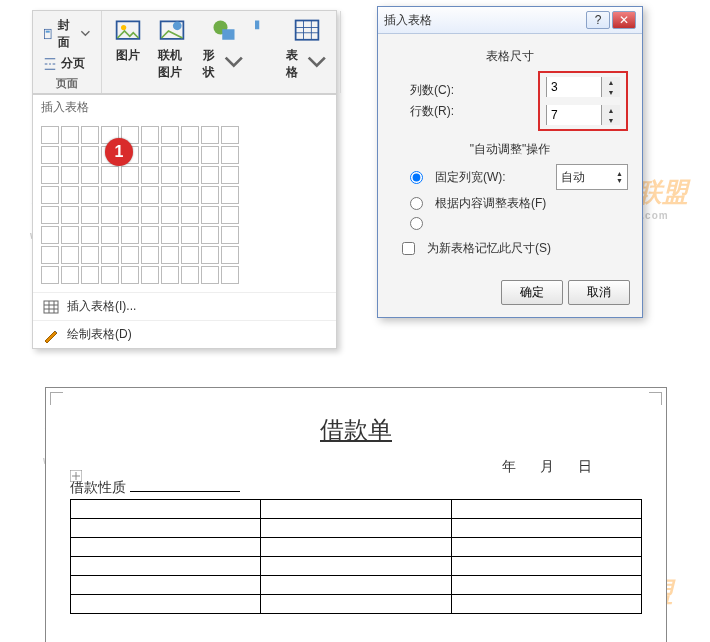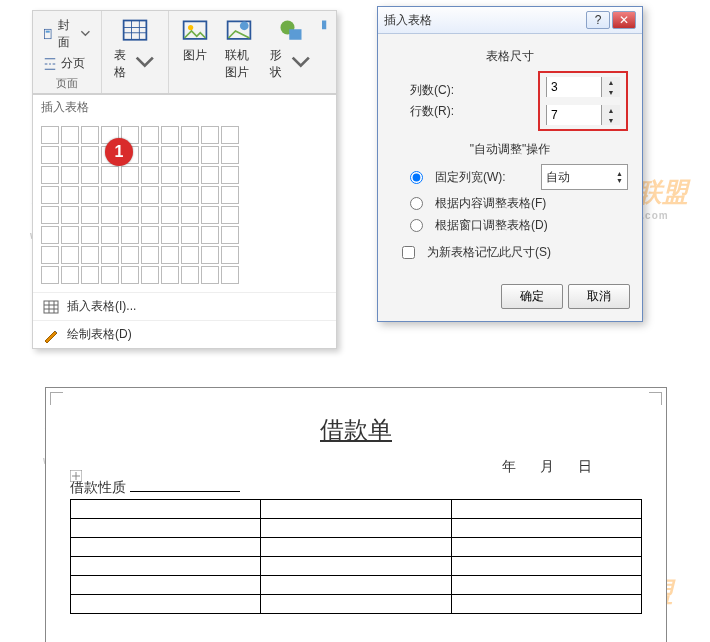--- a/index.html
+++ b/index.html
@@ -54,21 +54,21 @@
     color: #2b579a;
   }
   .ribbon-body {
     background: #f3f3f3;
     border-bottom: 1px solid #d0d0d0;
     display: flex;
   }
   .ribbon-group {
     border-right: 1px solid #d8d8d8;
     padding: 4px 6px 2px;
-    display:flex;flex-direction:column;align-items:center;
+    display:flex;flex-direction:column;align-items:center;font-weight:bold;
   }
   .ribbon-group-title {
     font-size: 11px;
     color: #666;
     text-align:center;
     padding:2px 0 0;
   }
   .small-btn { display:flex; align-items:center; gap:4px; padding:2px 4px; cursor:pointer; font-size:12px;}
   .small-btn svg { width:14px;height:14px; }
   .big-btn { display:flex;flex-direction:column;align-items:center;justify-content:flex-start;padding:2px 6px; cursor:pointer; }
@@ -135,21 +135,21 @@
   .group-label{margin:4px 0 6px;text-align:center;}
   .form-row{display:flex;align-items:center;margin:4px 0 4px 18px;gap:8px;}
   .form-row label{width:60px;}
   .spin{display:flex;align-items:center;border:1px solid #999;background:#fff;height:20px;width:74px;}
   .spin input{border:0;width:54px;height:20px;padding:0 4px;font-size:12px;outline:none;}
   .spin .arrows{display:flex;flex-direction:column;border-left:1px solid #999;}
   .spin .arrows div{width:18px;height:10px;display:flex;align-items:center;justify-content:center;background:#eee;cursor:pointer;font-size:7px;line-height:1;}
   .highlight-box{border:2px solid #d92b2b;padding:4px 6px; margin-left:auto;}
   .radio-row, .check-row{display:flex;align-items:center;gap:12px;margin:5px 0 5px 18px;}
   .radio-row input,.check-row input{margin:0;}
-  .sel{border:1px solid #999;background:#fff;height:20px;width:87px;display:flex;align-items:center;justify-content:space-between;padding:12px 4px;font-size:12px;}
+  .sel{border:1px solid #999;background:#fff;height:20px;width:72px;display:flex;align-items:center;justify-content:space-between;padding:12px 4px;font-size:12px;}
   .dialog-buttons{display:flex;justify-content:flex-end;gap:5px;padding:8px 12px 12px;}
   .btn{min-width:62px;padding:3px 10px;border:1px solid #8a8a8a;background:linear-gradient(#fefefe,#e5e5e5);border-radius:2px;cursor:pointer;font-size:12px;}
 
   
   .doc {
     position:absolute;
     left:45px; top:387px;
     width:622px; height:272px;
     border:1px solid #888;
     background:#fff;
@@ -204,71 +204,71 @@
           </svg>
       </div>
       <div class="small-btn">
         <svg viewBox="0 0 16 16">
             <path d="M2 2h12M2 14h12M2 8h3m2 0h2m2 0h3" stroke="#2b579a" fill="none"></path>
           </svg>
         <span>分页</span>
       </div>
       <div class="ribbon-group-title" style="align-self:center;">页面</div>
     </div>
+    <div class="ribbon-group" style="border-right:0;">
+      <div style="display:flex;gap:4px;">
+        <div class="big-btn">
+          <svg viewBox="0 0 32 32">
+              <rect x="3" y="5" width="26" height="20" fill="none" stroke="#2b579a" stroke-width="2"></rect>
+              <circle cx="11" cy="12" r="3" fill="#ffc000"></circle>
+              <path d="M4 24l8-8 6 6 4-4 6 6" stroke="#70ad47" fill="none" stroke-width="2"></path>
+            </svg>
+          <span class="lbl">图片</span>
+        </div>
+        <div class="big-btn">
+          <svg viewBox="0 0 32 32">
+              <rect x="3" y="5" width="26" height="20" fill="none" stroke="#2b579a" stroke-width="2"></rect>
+              <circle cx="22" cy="10" r="5" fill="#5b9bd5"></circle>
+              <path d="M4 24l8-8 16 8" stroke="#70ad47" fill="none" stroke-width="2"></path>
+            </svg>
+          <span class="lbl">联机图片</span>
+        </div>
+        <div class="big-btn">
+          <svg viewBox="0 0 32 32">
+              <circle cx="12" cy="12" r="8" fill="#70ad47"></circle>
+              <rect x="14" y="14" width="14" height="12" fill="#5b9bd5"></rect>
+            </svg>
+          <div class="drop">
+              <span class="lbl">形状</span>
+          <svg class="chev" viewBox="0 0 8 8">
+                <path d="M1 2l3 3 3-3" stroke="#666" fill="none"></path>
+              </svg>
+            </div>
+        </div>
+        <div class="big-btn" style="width:14px;overflow:hidden;">
+          <svg viewBox="0 0 32 32">
+              <rect x="4" y="4" width="10" height="10" fill="#5b9bd5"></rect>
+            </svg>
+        </div>
+      </div>
+    </div>
     <div class="ribbon-group">
       <div class="big-btn">
         <svg viewBox="0 0 32 32">
             <rect x="3" y="4" width="26" height="22" fill="none" stroke="#2b579a" stroke-width="2"></rect>
             <path d="M3 12h26M3 18h26M12 4v22M21 4v22" stroke="#2b579a"></path>
           </svg>
         <div class="drop">
             <span class="lbl">表格</span>
         <svg class="chev" viewBox="0 0 8 8">
               <path d="M1 2l3 3 3-3" stroke="#666" fill="none"></path>
             </svg>
           </div>
       </div>
     </div>
-    <div class="ribbon-group" style="border-right:0;">
-      <div style="display:flex;gap:4px;">
-        <div class="big-btn">
-          <svg viewBox="0 0 32 32">
-              <rect x="3" y="5" width="26" height="20" fill="none" stroke="#2b579a" stroke-width="2"></rect>
-              <circle cx="11" cy="12" r="3" fill="#ffc000"></circle>
-              <path d="M4 24l8-8 6 6 4-4 6 6" stroke="#70ad47" fill="none" stroke-width="2"></path>
-            </svg>
-          <span class="lbl">图片</span>
-        </div>
-        <div class="big-btn">
-          <svg viewBox="0 0 32 32">
-              <rect x="3" y="5" width="26" height="20" fill="none" stroke="#2b579a" stroke-width="2"></rect>
-              <circle cx="22" cy="10" r="5" fill="#5b9bd5"></circle>
-              <path d="M4 24l8-8 16 8" stroke="#70ad47" fill="none" stroke-width="2"></path>
-            </svg>
-          <span class="lbl">联机图片</span>
-        </div>
-        <div class="big-btn">
-          <svg viewBox="0 0 32 32">
-              <circle cx="12" cy="12" r="8" fill="#70ad47"></circle>
-              <rect x="14" y="14" width="14" height="12" fill="#5b9bd5"></rect>
-            </svg>
-          <div class="drop">
-              <span class="lbl">形状</span>
-          <svg class="chev" viewBox="0 0 8 8">
-                <path d="M1 2l3 3 3-3" stroke="#666" fill="none"></path>
-              </svg>
-            </div>
-        </div>
-        <div class="big-btn" style="width:14px;overflow:hidden;">
-          <svg viewBox="0 0 32 32">
-              <rect x="4" y="4" width="10" height="10" fill="#5b9bd5"></rect>
-            </svg>
-        </div>
-      </div>
-    </div>
   </div>
 
   <div class="table-menu">
     <div class="table-menu-title">插入表格</div>
     <div class="cell-grid">
         <div></div>
         <div></div>
         <div></div>
         <div></div>
         <div></div>
@@ -421,21 +421,20 @@
             <span>▼</span>
           </div>
       </div>
     </div>
     <div class="radio-row">
       <input type="radio" style="">
       <label><span>根据内容调整表格(F)</span></label>
     </div>
     <div class="radio-row">
       <input type="radio" style="">
-      <label><span>根据窗口调整表格(D)</span></label>
     </div>
 
     <div class="check-row" style="margin-top:10px;margin-left:10px;">
       <input type="checkbox" style="">
       <label><span>为新表格记忆此尺寸(S)</span></label>
     </div>
   </div>
   <div class="dialog-buttons">
     <button class="btn">确定</button>
     <button class="btn">取消</button>

